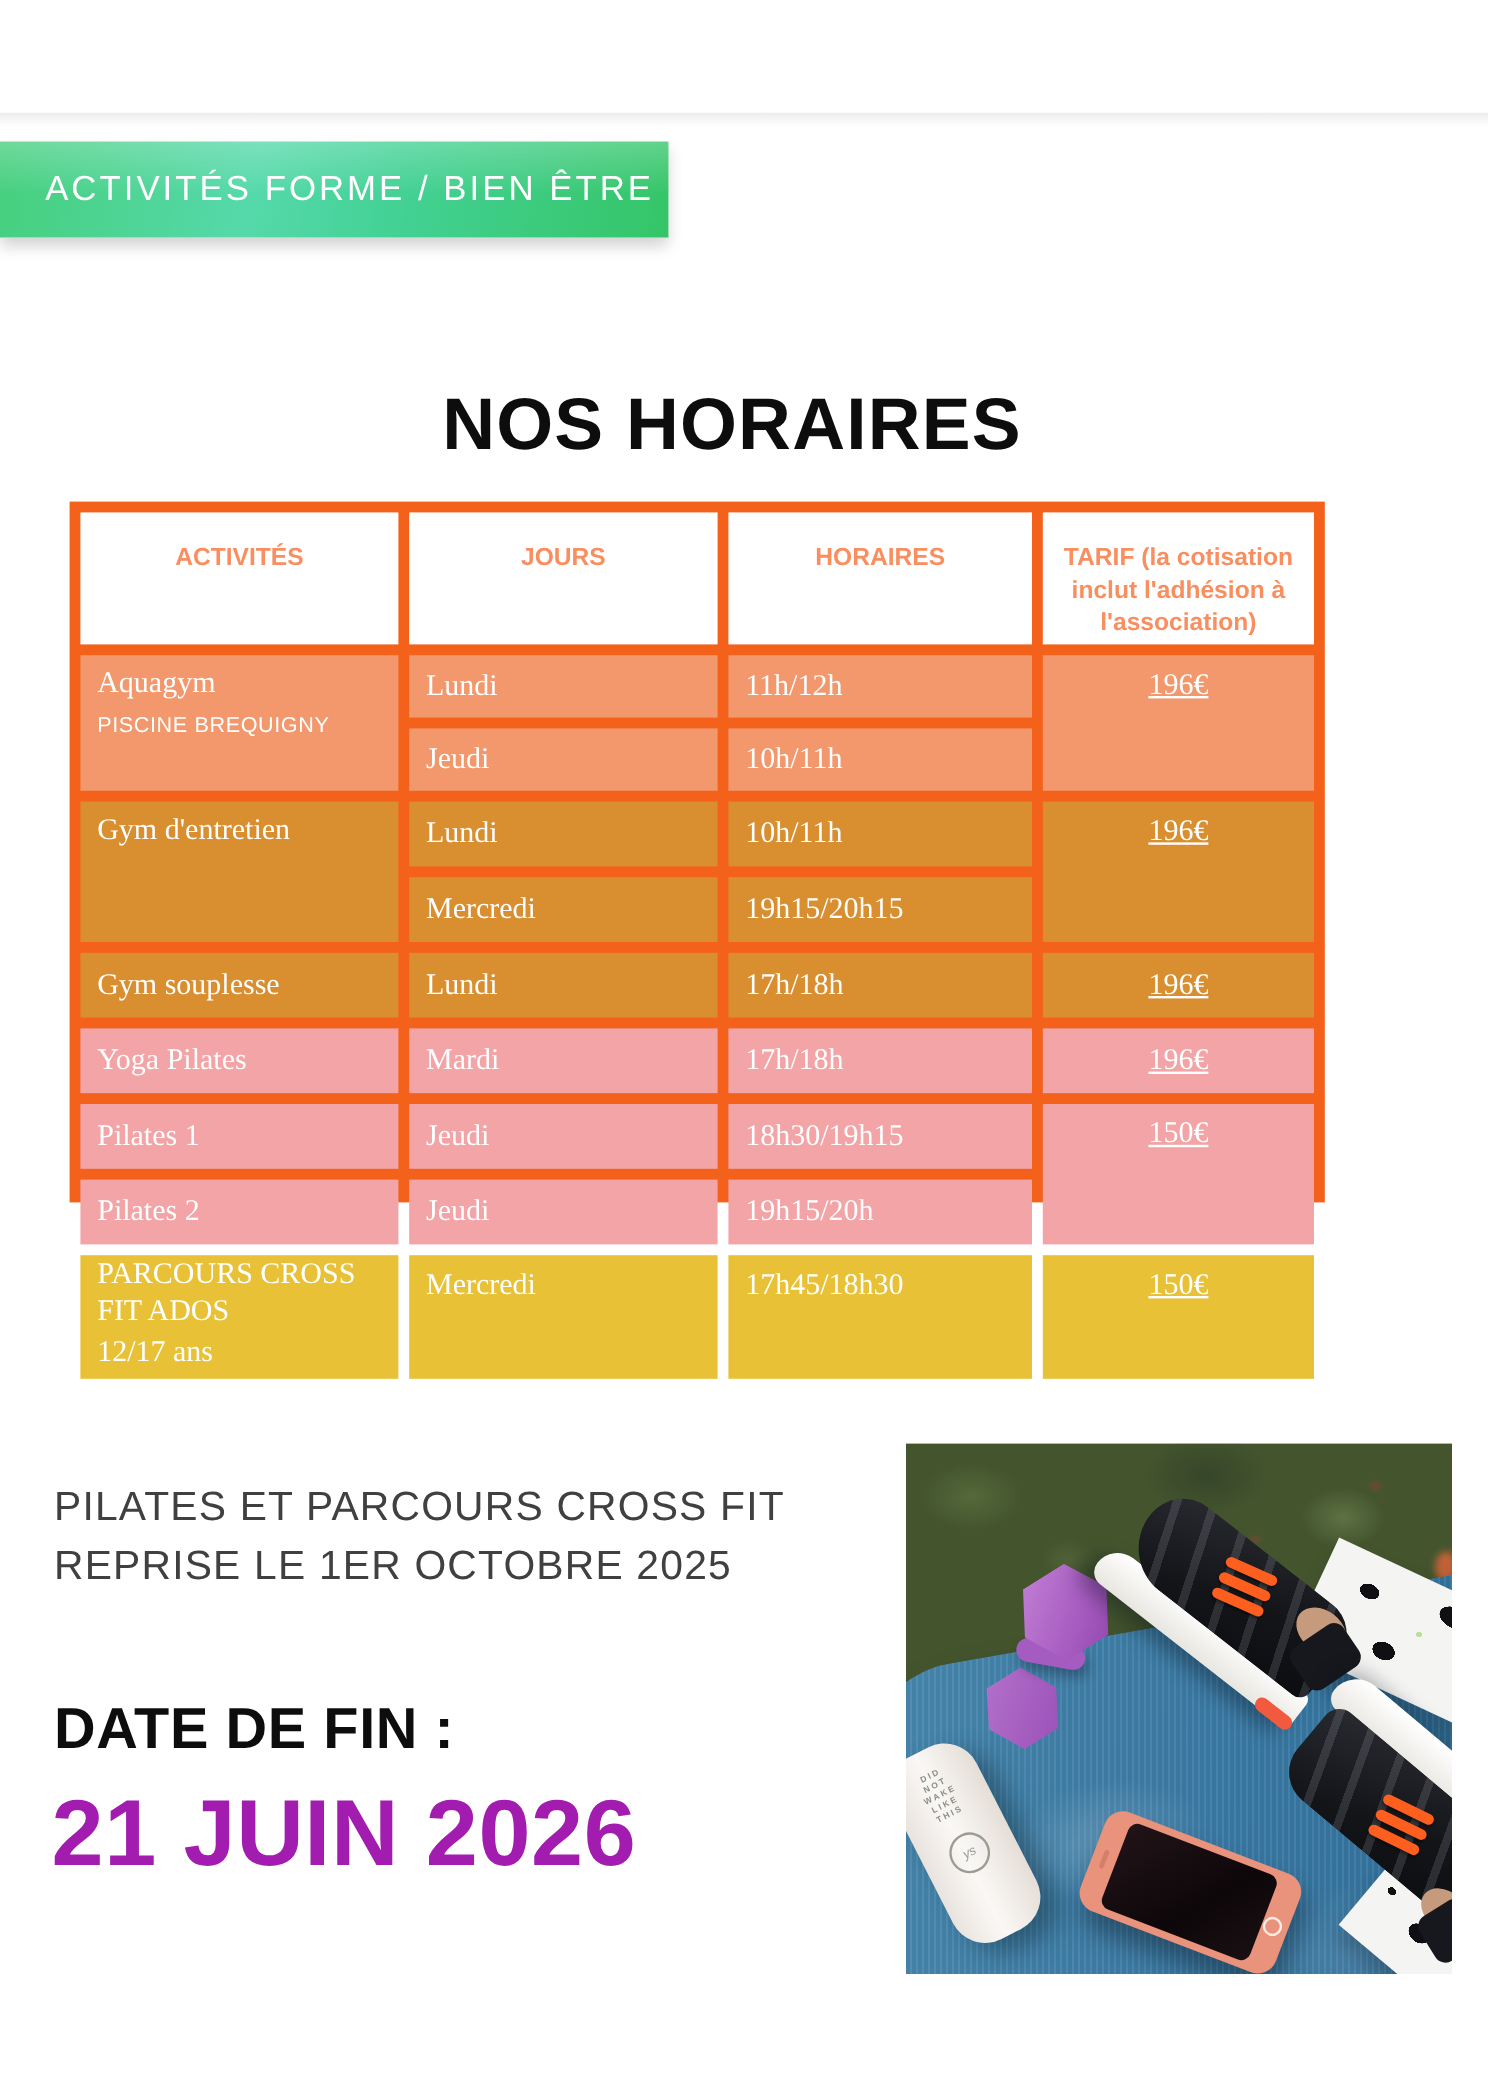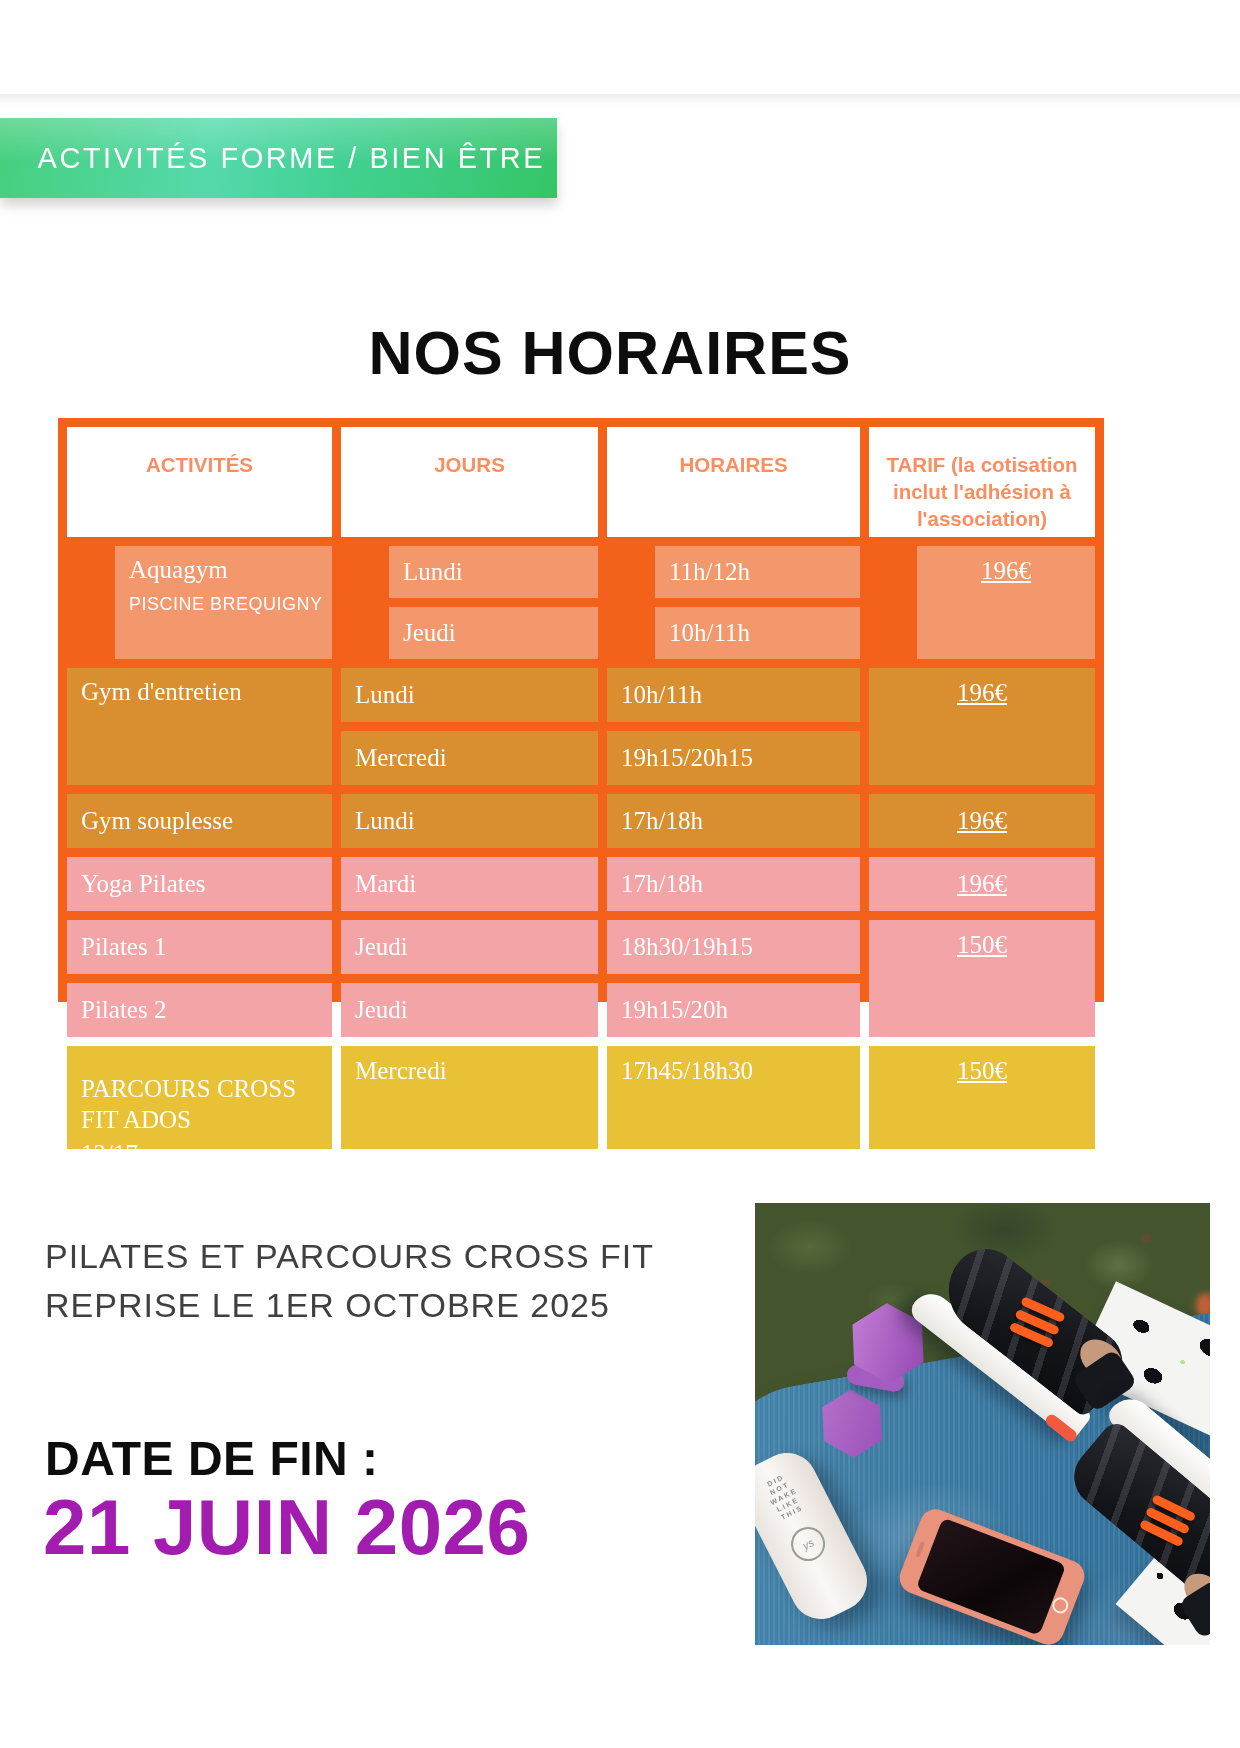--- a/index.html
+++ b/index.html
@@ -25,34 +25,34 @@
   
   .sched{position:absolute;left:58px;top:418px;width:1046px;height:584px;
     background:#F3611B;display:grid;box-sizing:border-box;padding:9px;gap:9px;
     grid-template-columns:265px 257px 253px 226px;
     grid-template-rows:110px 52px 52px 54px 54px 54px 54px 54px 54px 103px;}
   .cell{display:flex;align-items:center;box-sizing:border-box;color:#ffffff;
     font-family:"Liberation Serif", serif;font-size:25px;padding-left:14px;}
   .hcell{background:#ffffff;color:#F98E60;font-family:"Liberation Sans", sans-serif;
     font-weight:700;font-size:20.5px;line-height:1.32;align-items:flex-start;
     justify-content:center;text-align:center;padding:24px 8px 0 8px;}
-  .c-salmon{background:#F2986C;margin-left:48px;}
+  .c-salmon{background:#F2986C;}
   .c-ochre{background:#D98E2F;}
   .c-pink{background:#F3A4A7;}
   .c-yellow{background:#E9C136;}
   .v-top{align-items:flex-start;padding-top:11px;}
   .act-col{flex-direction:column;align-items:flex-start;justify-content:flex-start;padding-top:8px;line-height:1.3;}
   .act-sub{font-family:"Liberation Sans", sans-serif;font-size:18px;letter-spacing:0.5px;margin-top:6px;}
   .tarif{justify-content:center;padding-left:0;text-decoration:underline;}
   .wrapline{line-height:1.25;}
 
   
   .notes{position:absolute;left:45px;top:1232px;color:#404040;font-size:34px;
     letter-spacing:1px;line-height:49px;font-weight:400;}
-  .end-label{position:absolute;left:45px;top:1414px;color:#0d0d0d;font-size:48px;font-weight:900;letter-spacing:0.5px;margin-top:17px;}
+  .end-label{position:absolute;left:45px;top:1414px;color:#0d0d0d;font-size:48px;font-weight:900;letter-spacing:0.5px;}
   .end-value{position:absolute;left:43px;top:1482px;color:#a21caf;font-size:78px;font-weight:900;letter-spacing:0.5px;}
 
   
   .photo{position:absolute;left:755px;top:1203px;width:455px;height:442px;overflow:hidden;
     background-color:#44552e;
     background-image:
       radial-gradient(60px 40px at 12% 10%,#55693a 0%,rgba(85,105,58,0) 70%),
       radial-gradient(80px 50px at 55% 6%,#36462a 0%,rgba(54,70,42,0) 70%),
       radial-gradient(50px 36px at 80% 14%,#5d7243 0%,rgba(93,114,67,0) 70%),
       radial-gradient(36px 26px at 30% 22%,#72875044 0%,rgba(114,135,80,0) 70%),
@@ -184,21 +184,21 @@
 
     <div class="cell c-pink" style="grid-area:8/1/9/2">Pilates 1</div>
     <div class="cell c-pink" style="grid-area:8/2/9/3">Jeudi</div>
     <div class="cell c-pink" style="grid-area:8/3/9/4">18h30/19h15</div>
     <div class="cell c-pink tarif v-top" style="grid-area:8/4/10/5">150€</div>
 
     <div class="cell c-pink" style="grid-area:9/1/10/2">Pilates 2</div>
     <div class="cell c-pink" style="grid-area:9/2/10/3">Jeudi</div>
     <div class="cell c-pink" style="grid-area:9/3/10/4">19h15/20h</div>
 
-    <div class="cell c-yellow act-col wrapline" style="grid-area:10/1/11/2;padding-top:27px">
+    <div class="cell c-yellow act-col wrapline" style="grid-area:10/1/11/2;padding-top:0">
       <div>PARCOURS CROSS FIT ADOS</div>
       <div style="margin-top:2px">12/17 ans</div>
     </div>
     <div class="cell c-yellow v-top" style="grid-area:10/2/11/3">Mercredi</div>
     <div class="cell c-yellow v-top" style="grid-area:10/3/11/4">17h45/18h30</div>
     <div class="cell c-yellow tarif v-top" style="grid-area:10/4/11/5">150€</div>
   </div>
 
   <div class="notes">
     <div>PILATES ET PARCOURS CROSS FIT</div>

